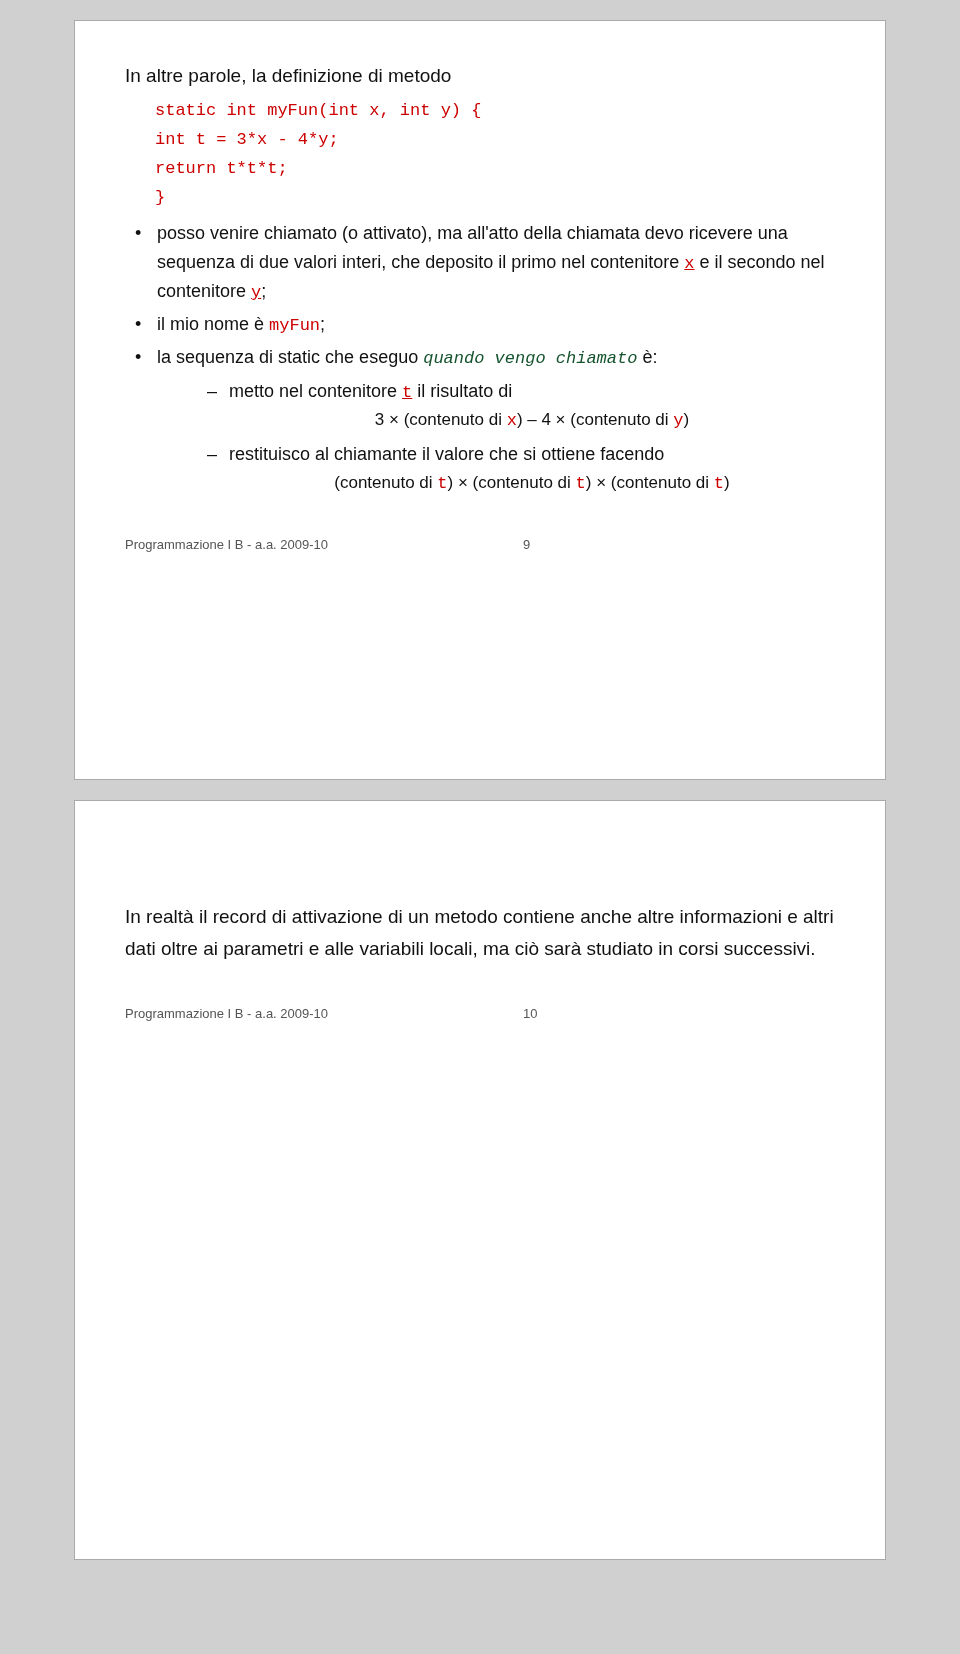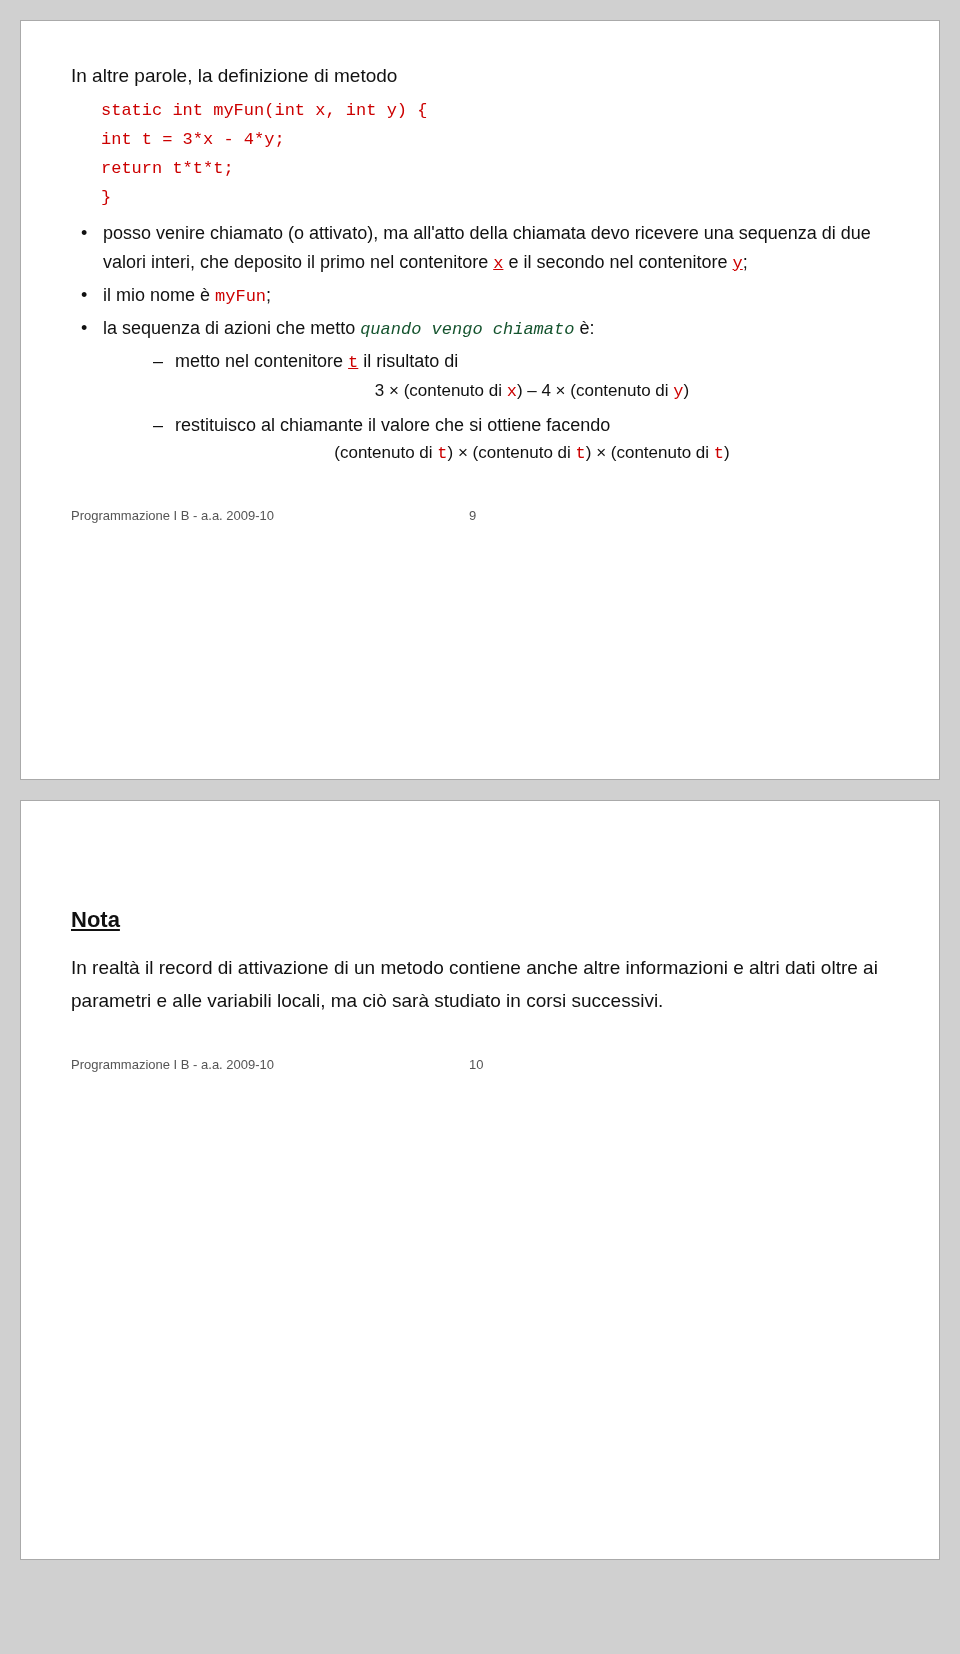--- a/index.html
+++ b/index.html
@@ -3,21 +3,21 @@
   <meta charset="utf-8">
   <style>
     * { box-sizing: border-box; margin: 0; padding: 0; }
     body {
       background: #d0d0d0;
       font-family: Arial, Helvetica, sans-serif;
       width: 960px;
     }
     .slide {
       background: #ffffff;
-      width: 920px;
+      width: 812px;
       margin: 20px auto;
       padding: 40px 50px;
       border: 1px solid #aaa;
       position: relative;
       min-height: 760px;
     }
     .slide-footer {
       text-align: left;
       font-size: 13px;
       color: #555;
@@ -135,21 +135,21 @@
 
 
     <ul class="bullet-list">
       <li>
         <span>posso venire chiamato (o attivato), ma all'atto della chiamata devo ricevere una sequenza di due valori interi, che deposito il primo nel contenitore </span><span class="code-var">x</span><span> e il secondo nel contenitore </span><span class="code-var">y</span><span>;</span>
       </li>
       <li>
         <span>il mio nome è </span><span class="code-inline">myFun</span><span>;</span>
       </li>
       <li>
-        <span>la sequenza di azioni che metto </span><span class="highlight-blue">quando vengo chiamato</span><span> è:</span>
+        <span>la sequenza di static che eseguo </span><span class="highlight-blue">quando vengo chiamato</span><span> è:</span>
         <ul class="dash-list">
           <li>
             <span>metto nel contenitore </span><span class="code-var">t</span><span> il risultato di</span>
             <div class="math-line">
               3 × (contenuto di <span class="code-inline">x</span>) – 4 × (contenuto di <span class="code-inline">y</span>)
             </div>
           </li>
           <li>
             <span>restituisco al chiamante il valore che si ottiene facendo</span>
             <div class="math-line">
@@ -162,20 +162,19 @@
 
   </div>
 
   <div class="slide-footer">
     <span>Programmazione I B - a.a. 2009-10</span>&nbsp;&nbsp;&nbsp;&nbsp;&nbsp;&nbsp;&nbsp;&nbsp;&nbsp;&nbsp;&nbsp;&nbsp;&nbsp;&nbsp;&nbsp;&nbsp;&nbsp;&nbsp;&nbsp;&nbsp;&nbsp;&nbsp;&nbsp;&nbsp;&nbsp;&nbsp;&nbsp;&nbsp;&nbsp;&nbsp;&nbsp;&nbsp;&nbsp;&nbsp;&nbsp;&nbsp;&nbsp;&nbsp;&nbsp;&nbsp;&nbsp;&nbsp;&nbsp;&nbsp;&nbsp;&nbsp;&nbsp;&nbsp;&nbsp;&nbsp;&nbsp;&nbsp;&nbsp;&nbsp;<span>9</span>
   </div>
 </div>
 
 <div class="slide">
   <div class="slide2-body">
-    <div class="nota-title">Nota</div>
     <p>In realtà il record di attivazione di un metodo contiene anche altre informazioni e altri dati oltre ai parametri e alle variabili locali, ma ciò sarà studiato in corsi successivi.</p>
   </div>
 
   <div class="slide-footer">
     <span>Programmazione I B - a.a. 2009-10</span>&nbsp;&nbsp;&nbsp;&nbsp;&nbsp;&nbsp;&nbsp;&nbsp;&nbsp;&nbsp;&nbsp;&nbsp;&nbsp;&nbsp;&nbsp;&nbsp;&nbsp;&nbsp;&nbsp;&nbsp;&nbsp;&nbsp;&nbsp;&nbsp;&nbsp;&nbsp;&nbsp;&nbsp;&nbsp;&nbsp;&nbsp;&nbsp;&nbsp;&nbsp;&nbsp;&nbsp;&nbsp;&nbsp;&nbsp;&nbsp;&nbsp;&nbsp;&nbsp;&nbsp;&nbsp;&nbsp;&nbsp;&nbsp;&nbsp;&nbsp;&nbsp;&nbsp;&nbsp;&nbsp;<span>10</span>
   </div>
 </div>
 
 </body></html>

